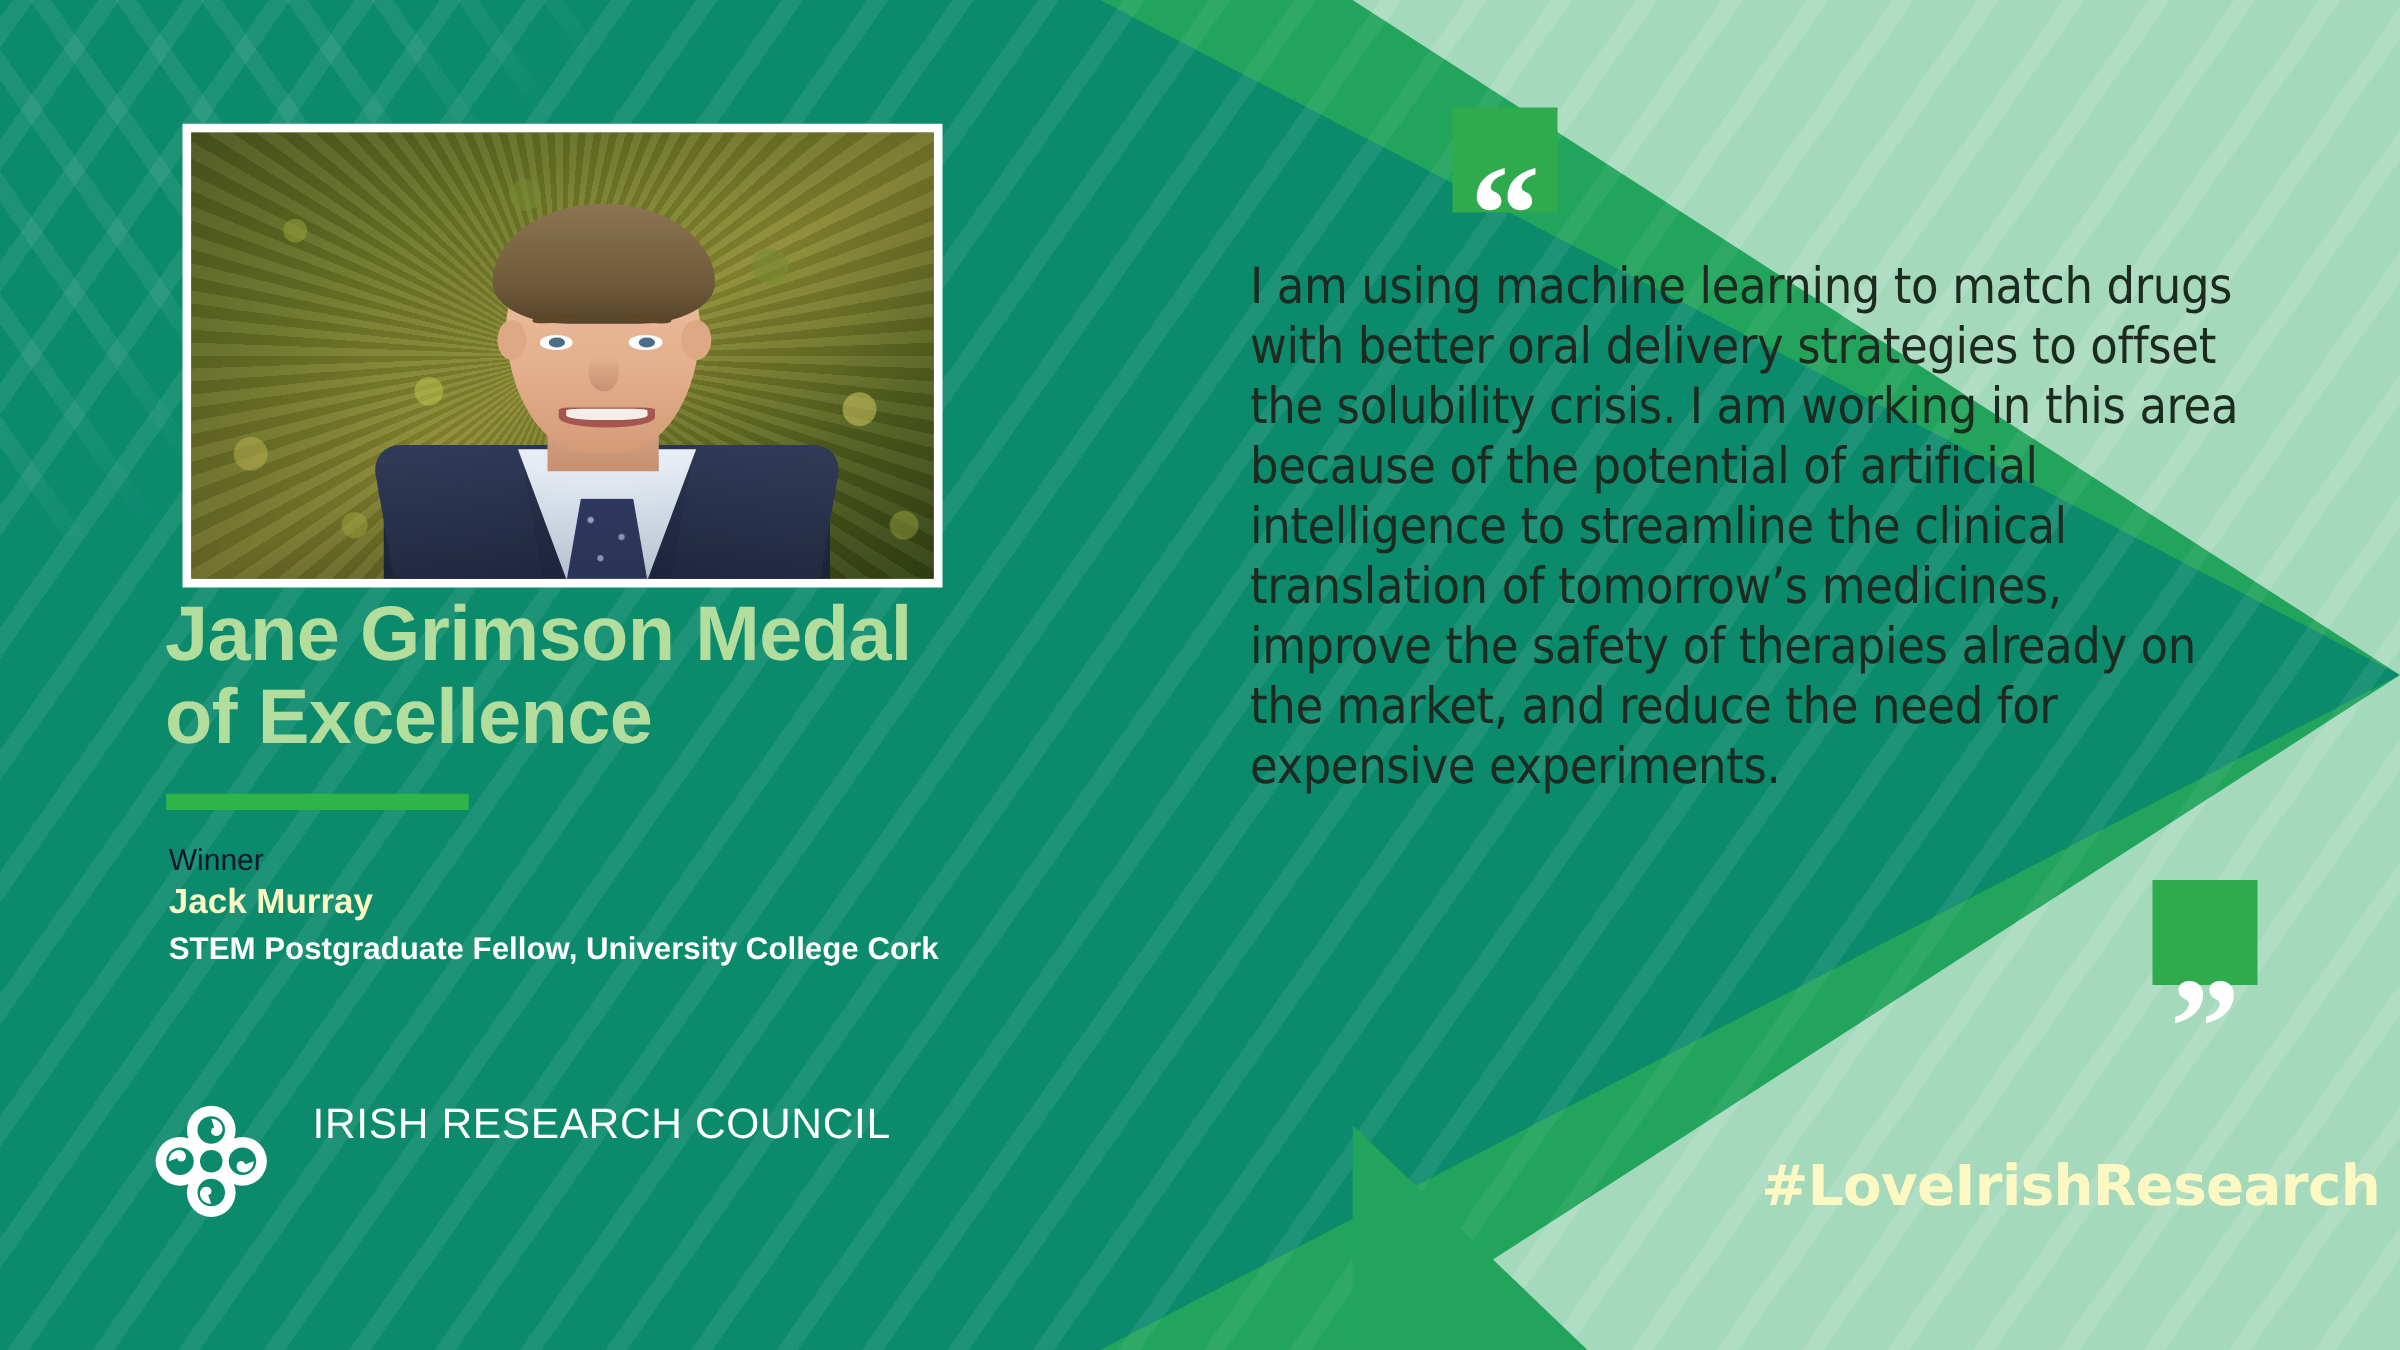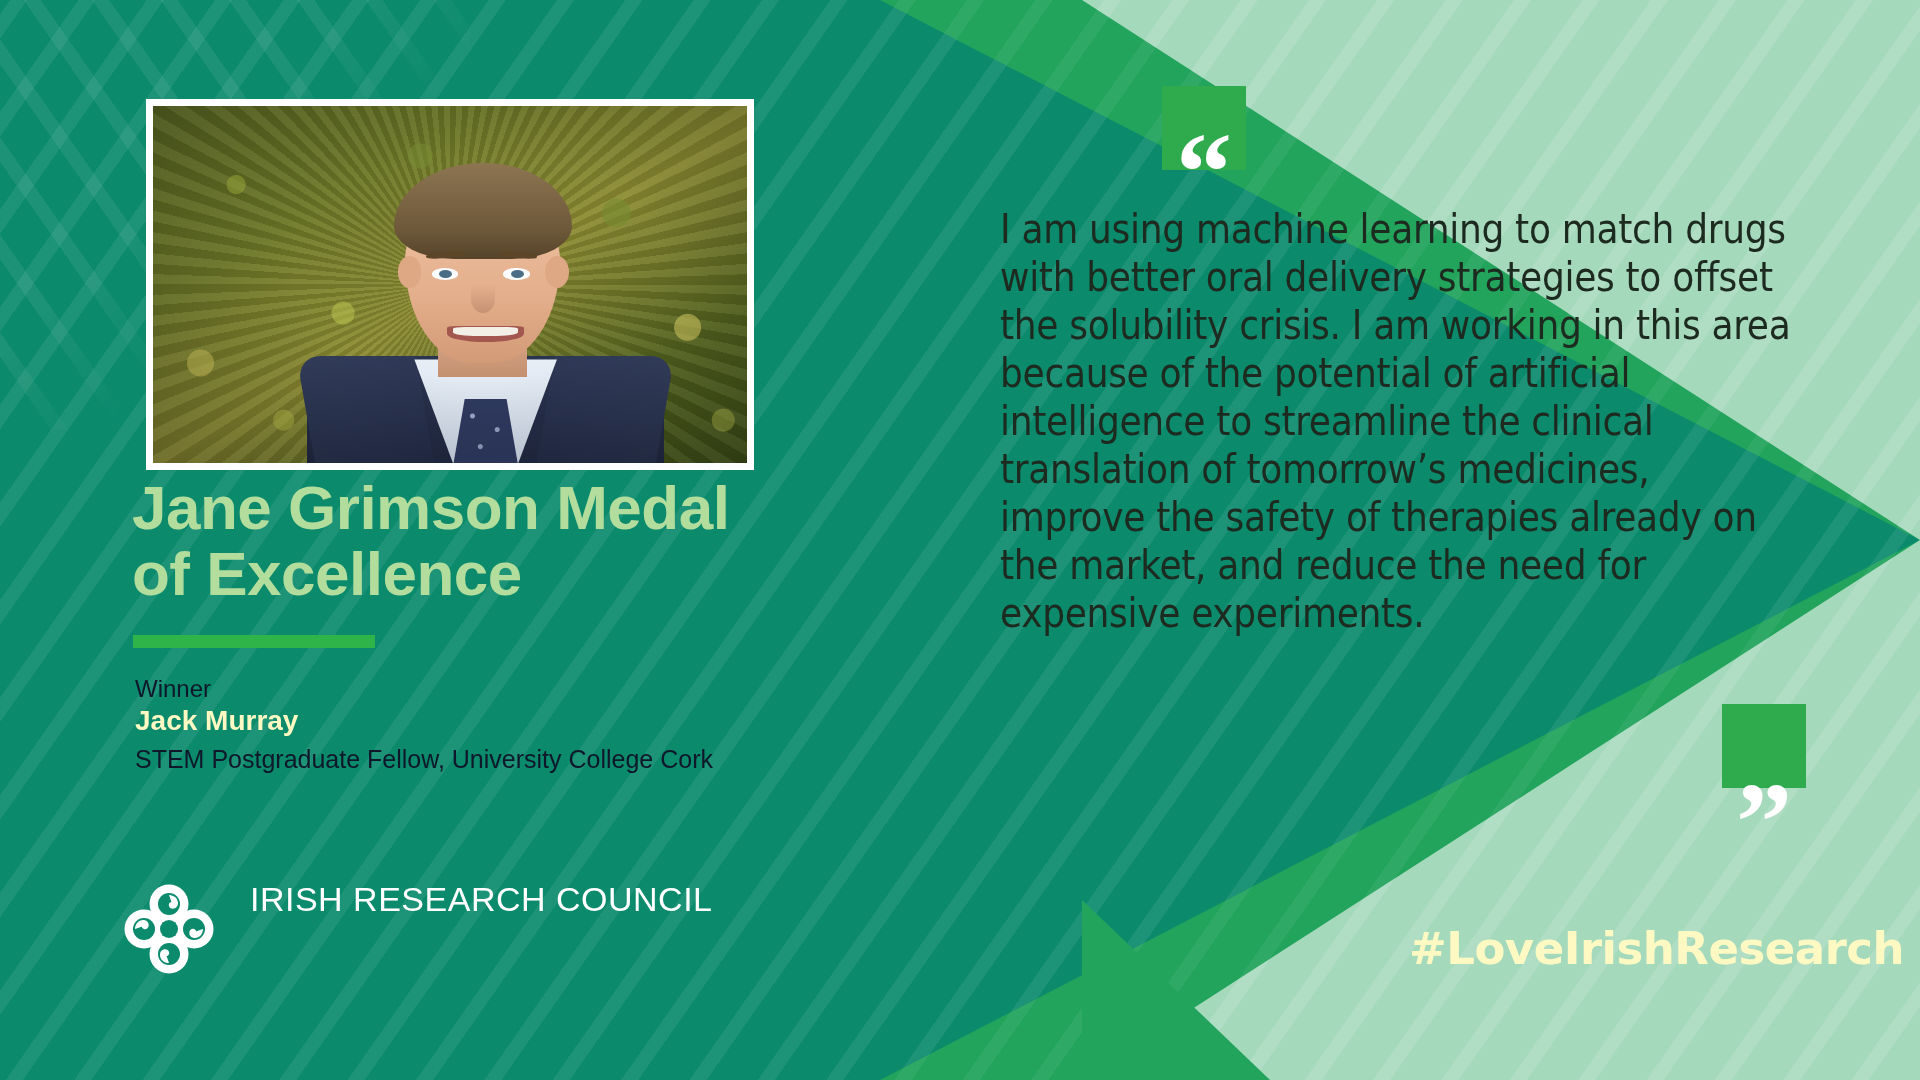--- a/index.html
+++ b/index.html
@@ -192,21 +192,21 @@
   #winner-label {
     position:absolute; left:135px; top:661px;
     color:#0f172a; font-size:24px; font-weight:normal;margin-top:14px;
   }
   #winner-name {
     position:absolute; left:135px; top:705px;
     color:#fef9c3; font-size:28px; font-weight:bold;
   }
   #winner-role {
     position:absolute; left:135px; top:745px;
-    color:#0f172a; font-size:25px; font-weight:normal;
+    color:#ffffff; font-size:25px; font-weight:bold;
   }
 
   
   #logo { position:absolute; left:110px; top:875px; width:660px; height:120px; }
   #logo-mark { position:absolute; left:0; top:2px; width:118px; height:116px; }
   #logo-text { position:absolute; left:140px; top:6px; }
   #logo-line1 {
     color:#fff; font-size:34px; letter-spacing:0.5px; line-height:1.06; font-weight:normal;
   }
   #logo-line2 {

